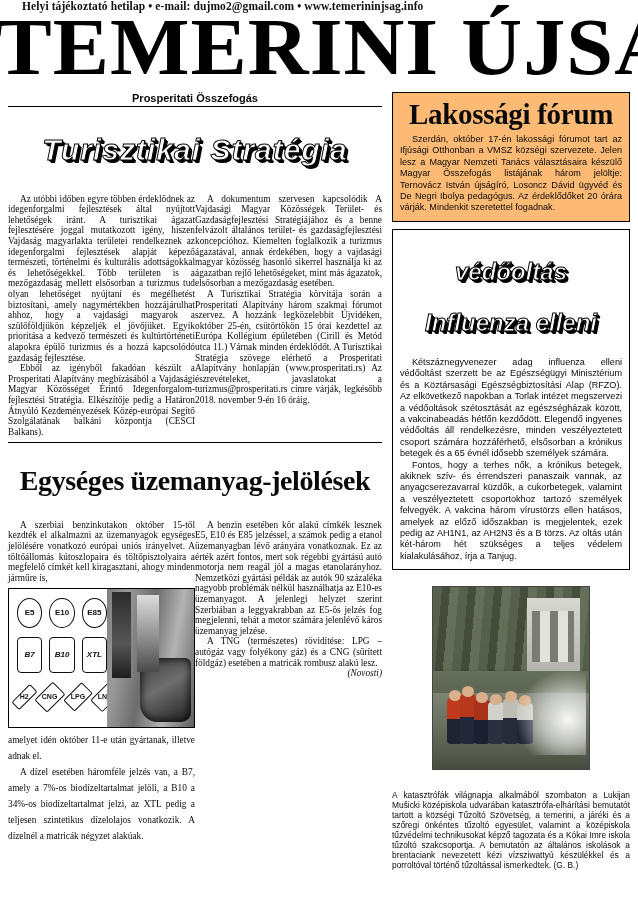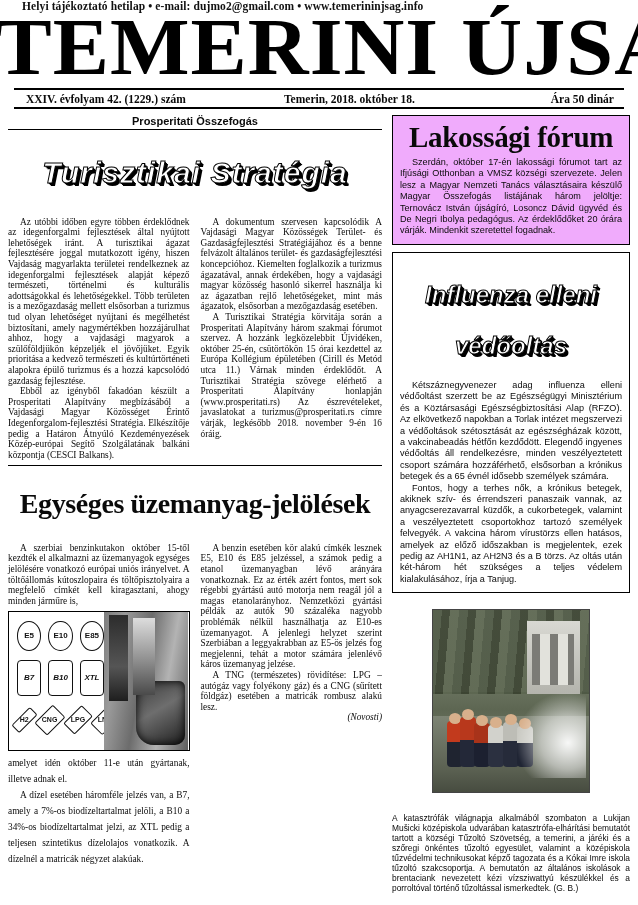--- a/index.html
+++ b/index.html
@@ -104,21 +104,21 @@
     font-weight: bold;
     text-align: center;
     font-size: 28px;
     line-height: 32px;
     letter-spacing: -.4px;
     padding: 3px 0 4px 0;
   }
 
   .two-col-body {
     display: flex;
-    gap: 11px;
+    gap: 0;
     font-size: 9.3px;
     line-height: 10.6px;
     text-align: justify;
   }
   .two-col-body > div { width: 50%; }
   .two-col-body p { margin: 0; text-indent: 12px; }
 
   
   .fuel-fig {
     border: 1.5px solid #000;
@@ -172,21 +172,21 @@
     position: absolute; right: 4%; bottom: 4%;
     width: 58%; height: 46%;
     border-radius: 16px 6px 10px 18px;
     background: linear-gradient(150deg,#3b3b3b,#6e6e6e 45%,#202020);
     box-shadow: inset 0 0 10px #000;
   }
 
   
   .box {
     border: 1.5px solid #000;
-    background: #f0abfc;
+    background: #fdba74;
     padding: 5px 7px 7px 7px;
     margin-bottom: 7px;
   }
   .box-white { background: #ffffff; }
   .box h2.big-serif {
     font-family: "Liberation Serif", serif;
     font-weight: bold;
     font-size: 29px;
     line-height: 31px;
     text-align: center;
@@ -252,25 +252,20 @@
 
 <div class="page">
 
   <header class="masthead">
     <div class="strapline">Helyi tájékoztató hetilap • e-mail: dujmo2@gmail.com • www.temerininjsag.info</div>
 
     <div class="logo-wrap">
       <div class="logo">TEMERINI ÚJSÁG</div>
     </div>
 
-    <div class="issue-bar">
-      <div class="issue-left">XXIV. évfolyam 42. (1229.) szám</div>
-      <div class="issue-mid">Temerin, 2018. október 18.</div>
-      <div class="issue-right">Ára 50 dinár</div>
-    </div>
   </header>
 
   <div class="content">
 
     <div class="col-left">
 
       <section>
         <div class="kicker">Prosperitati Összefogás</div>
         <div class="rule"></div>
         <h1 class="fancy-title" id="turisztikai-title">Turisztikai Stratégia</h1>
@@ -344,22 +339,22 @@
     <div class="col-right">
 
       <section class="box">
         <h2 class="big-serif">Lakossági fórum</h2>
         <div class="sans-body">
           <p>Szerdán, október 17-én lakossági fórumot tart az Ifjúsági Otthonban a VMSZ községi szervezete. Jelen lesz a Magyar Nemzeti Tanács választásaira készülő Magyar Összefogás listájának három jelöltje: Ternovácz István újságíró, Losoncz Dávid ügyvéd és De Negri Ibolya pedagógus. Az érdeklődőket 20 órára várják. Mindenkit szeretettel fogadnak.</p>
         </div>
       </section>
 
       <section class="box box-white">
+        <h2 class="fancy-title" id="influenza-title">védőoltás</h2>
         <h2 class="fancy-title" id="influenza-title">Influenza elleni</h2>
-        <h2 class="fancy-title" id="influenza-title">védőoltás</h2>
         <div class="sans-body">
           <p>Kétszáznegyvenezer adag influenza elleni védőoltást szerzett be az Egészségügyi Minisztérium és a Köztársasági Egészségbiztosítási Alap (RFZO). Az elkövetkező napokban a Torlak intézet megszervezi a védőoltások szétosztását az egészségházak között, a vakcinabeadás hétfőn kezdődött. Elegendő ingyenes védőoltás áll rendelkezésre, minden veszélyeztetett csoport számára hozzáférhető, elsősorban a krónikus betegek és a 65 évnél idősebb személyek számára.</p>
           <p>Fontos, hogy a terhes nők, a krónikus betegek, akiknek szív- és érrendszeri panaszaik vannak, az anyagcserezavarral küzdők, a cukorbetegek, valamint a veszélyeztetett csoportokhoz tartozó személyek felvegyék. A vakcina három vírustörzs ellen hatásos, amelyek az előző időszakban is megjelentek, ezek pedig az AH1N1, az AH2N3 és a B törzs. Az oltás után két-három hét szükséges a teljes védelem kialakulásához, írja a Tanjug.</p>
         </div>
       </section>
 
       <figure class="photo-box">
         <div class="sky"></div>
         <div class="trees"></div>
         <div class="building"></div>

